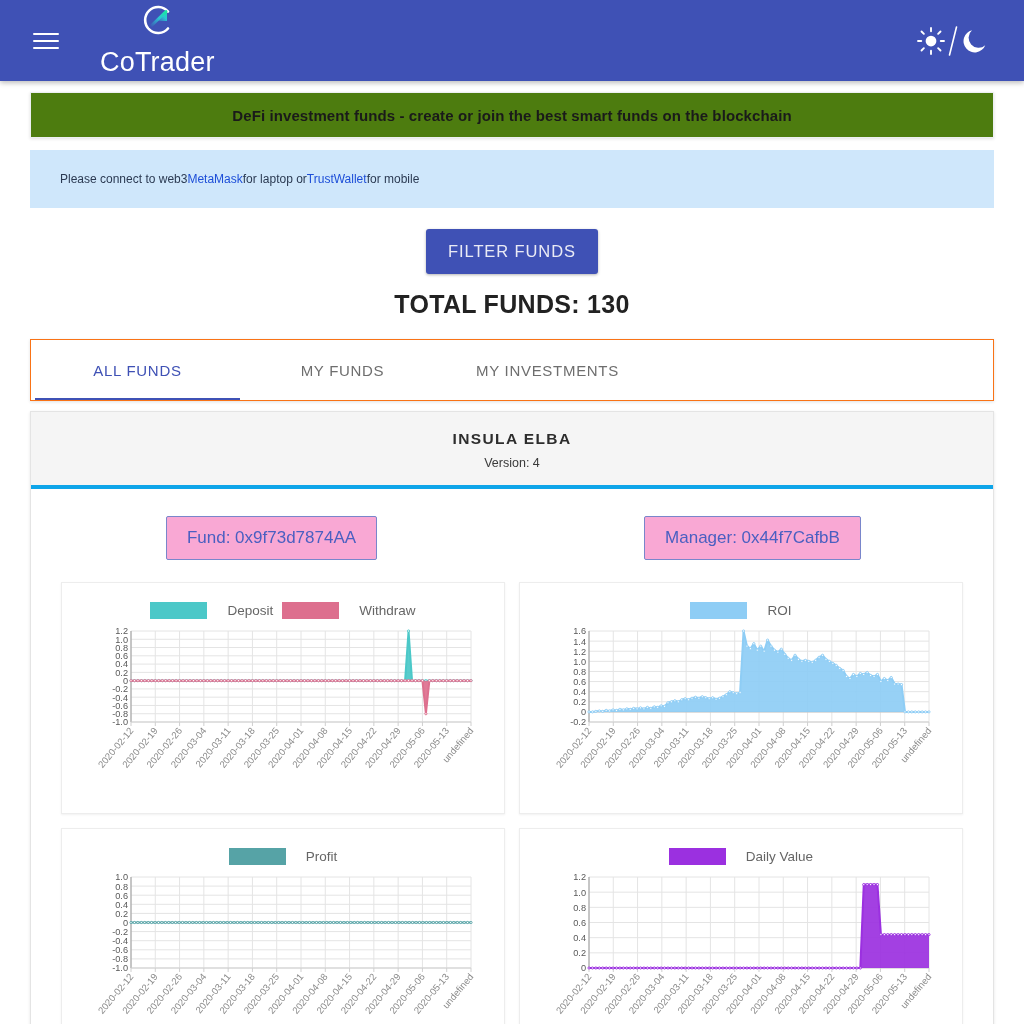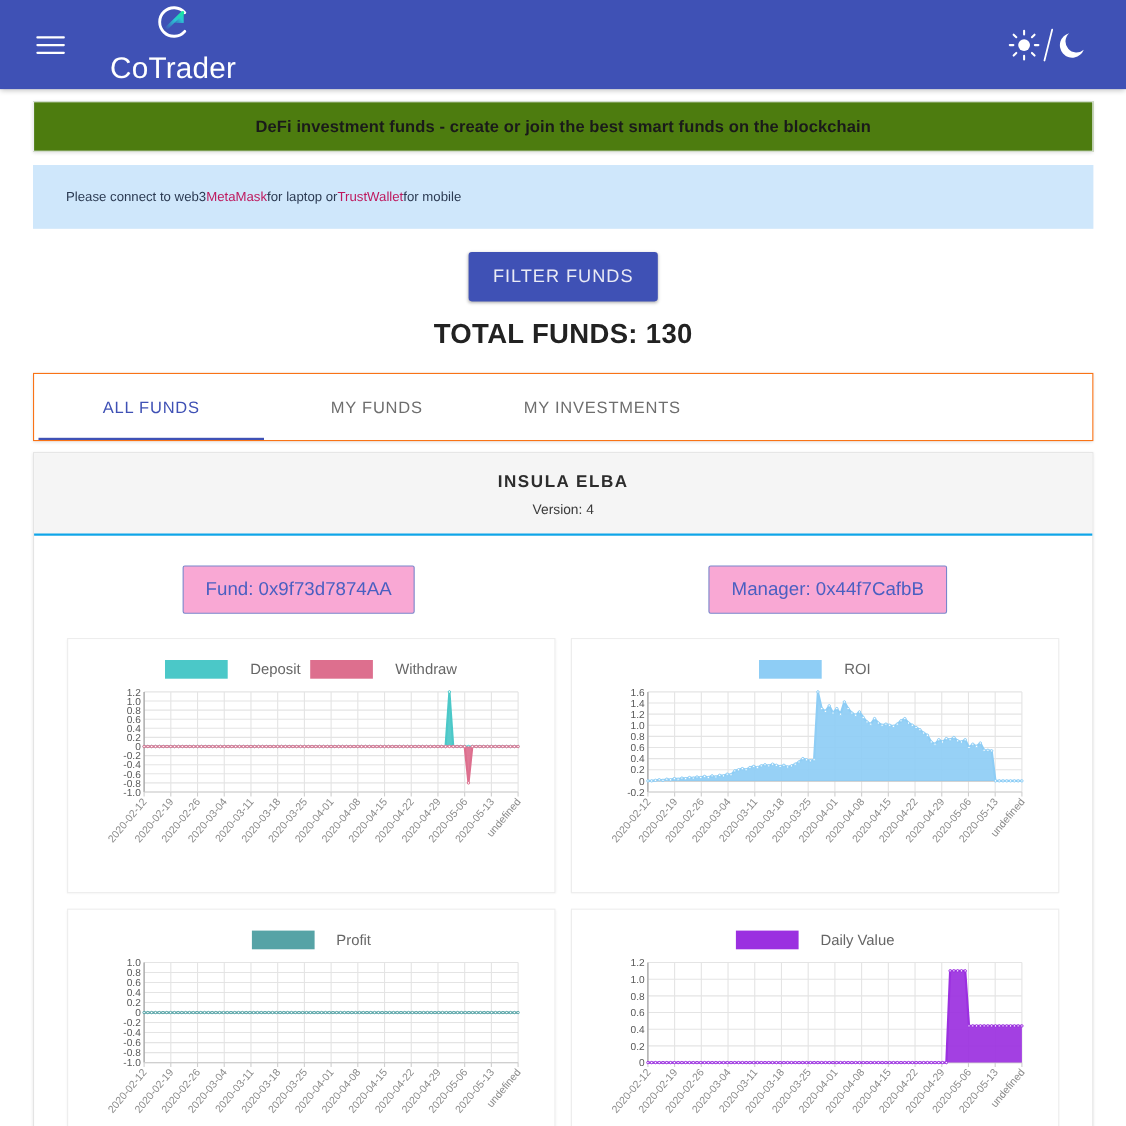--- a/index.html
+++ b/index.html
@@ -63,21 +63,21 @@
 
   .connect-banner {
     margin-top: 12px;
     background: #cfe7fb;
     height: 58px;
     display: flex; align-items: center;
     padding-left: 30px;
     font-size: 12px;
     color: #2b3a52;
   }
-  .connect-banner a { color: #be185d; text-decoration: none; }
+  .connect-banner a { color: #1d4ed8; text-decoration: none; }
 
   .btn-row {
     display: flex; justify-content: center; gap: 36px;
     margin-top: 21px;
   }
   .mat-btn {
     background: #3f51b5;
     color: #e9eaf5;
     border: none;
     border-radius: 3px;
@@ -132,21 +132,21 @@
 
   
   .fund-card {
     margin-top: 10px;
     background: #fff;
     border: 1px solid #e4e4e4;
     box-shadow: 0 1px 3px rgba(0,0,0,.10);
   }
   .fund-head {
     background: #f5f5f5;
-    border-bottom: 2px solid #0ea5e9;
+    border-bottom: 4px solid #0ea5e9;
     padding: 18px 0 15px;
     text-align: center;
   }
   .fund-title {
     font-size: 15.5px; font-weight: bold;
     letter-spacing: 1.4px; color: #2d2d2d;
   }
   .fund-version {
     font-size: 12.5px; color: #3a3a3a; margin-top: 8px;
   }

